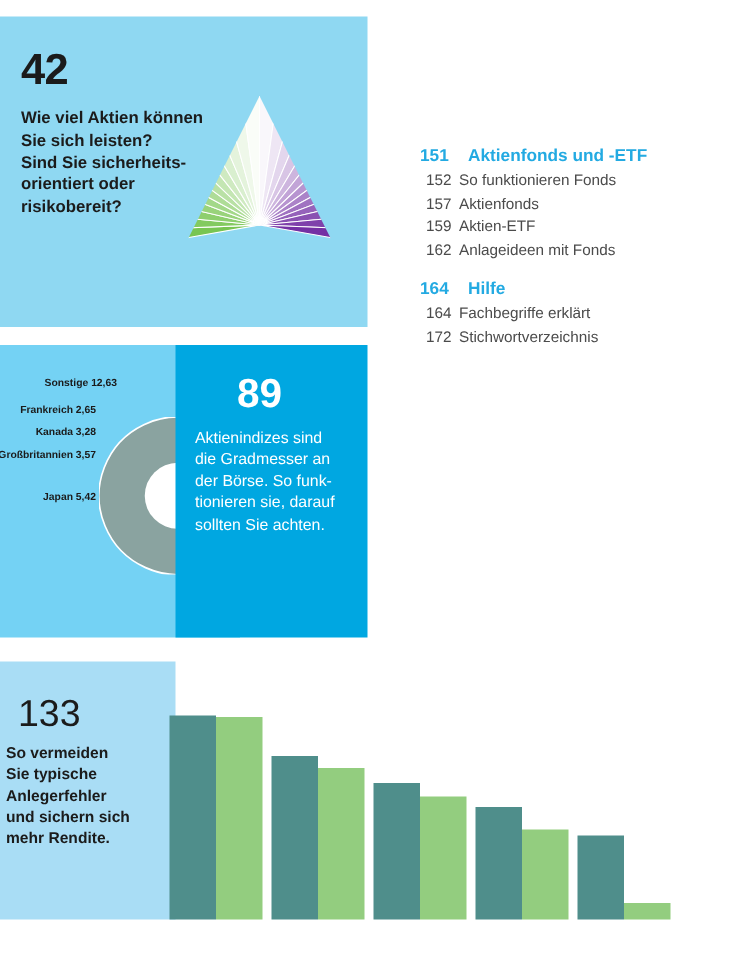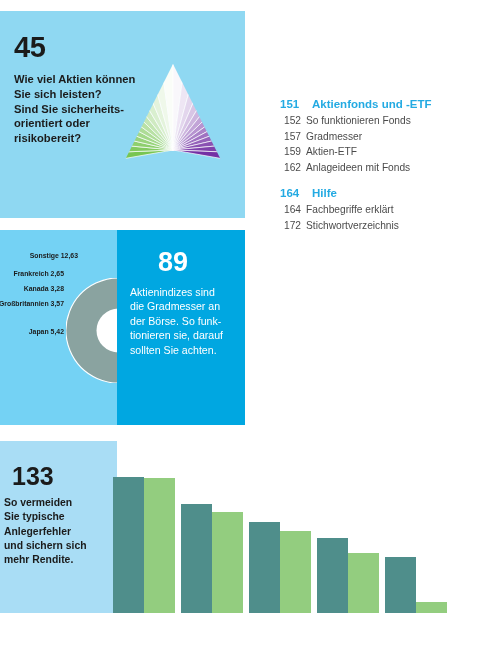--- a/index.html
+++ b/index.html
@@ -85,39 +85,39 @@
     text-align:right;
   }
 
   
   #sec3-panel{
     left:0;top:441px;width:117px;height:172px;
     background:#a9ddf5;
   }
   #sec3-num{
     position:absolute;left:12px;top:464px;
-    font-size:25px;font-weight:bold;color:#1b1b1b;line-height:1;text-align:center;
+    font-size:25px;font-weight:normal;color:#1b1b1b;line-height:1;text-align:center;
   }
   #sec3-text{
     position:absolute;left:4px;top:496px;width:102px;
     font-size:10.4px;font-weight:bold;color:#1b1b1b;line-height:1.38;
   }
   #barchart{
     position:absolute;left:110px;top:470px;width:330px;height:143px;
   }
   .bar{position:absolute;bottom:0;}
 </style>
 </head>
 <body>
 
 <div class="page">
 
   <div class="panel" id="sec1-panel"></div>
 
-  <div class="big-num" id="sec1-num">45</div>
+  <div class="big-num" id="sec1-num">42</div>
 
   <div id="sec1-text">
     <div>Wie viel Aktien können</div>
     <div>Sie sich leisten?</div>
     <div>Sind Sie sicherheits-</div>
     <div>orientiert oder</div>
     <div>risikobereit?</div>
   </div>
 
   <div id="triangle-wrap">
@@ -165,21 +165,21 @@
       <div class="toc-head">
         <span class="n">151</span>
         <span>Aktienfonds und -ETF</span>
       </div>
       <div class="toc-row">
         <span class="n">152</span>
         <span>So funktionieren Fonds</span>
       </div>
       <div class="toc-row">
         <span class="n">157</span>
-        <span>Gradmesser</span>
+        <span>Aktienfonds</span>
       </div>
       <div class="toc-row">
         <span class="n">159</span>
         <span>Aktien-ETF</span>
       </div>
       <div class="toc-row">
         <span class="n">162</span>
         <span>Anlageideen mit Fonds</span>
       </div>
     </div>

